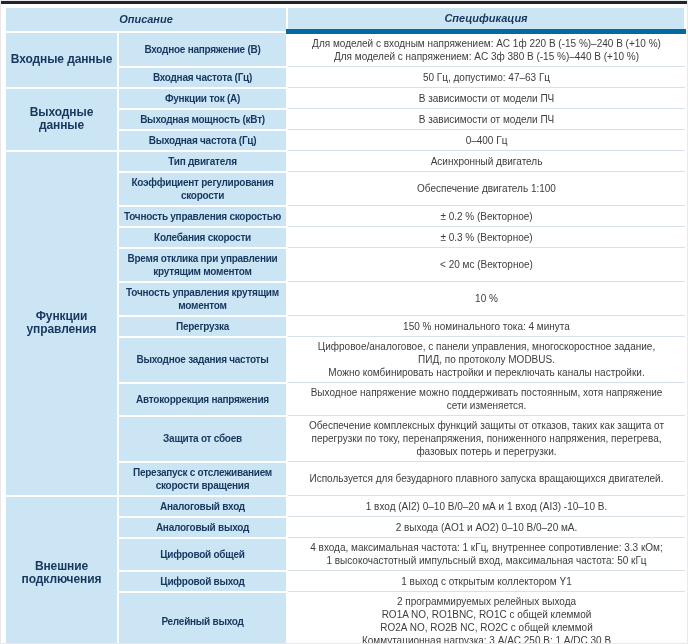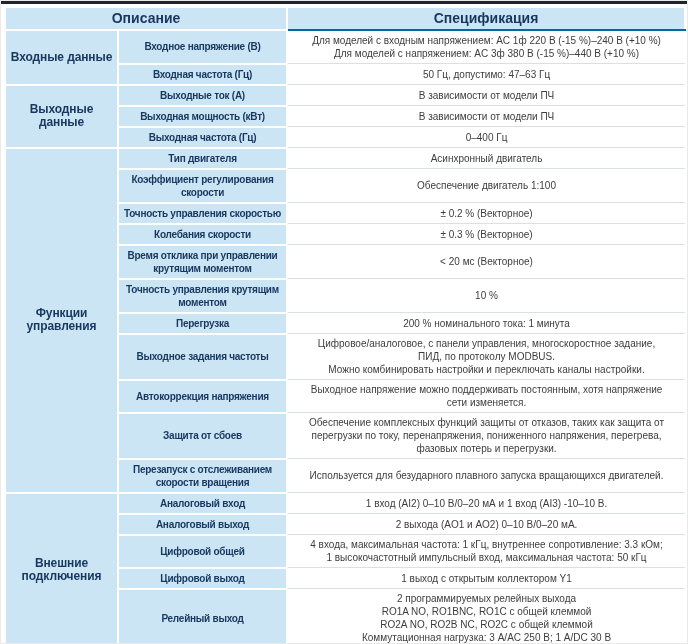--- a/index.html
+++ b/index.html
@@ -31,26 +31,27 @@
   th.colhead, td.group, td.param {
     background: #cbe5f5;
     border: 2px solid #ffffff;
     color: #17375e;
     font-weight: bold;
     text-align: center;
     vertical-align: middle;
     white-space: pre-line;
   }
   th.colhead {
-    font-size: 14px;
+    font-size: 11px;
     line-height: 13px;
     padding: 4px 2px;
+    font-style: italic;
   }
   th.colhead.spec {
-    border-bottom: 2px solid #0369a1;
+    border-bottom: 5px solid #0369a1;
   }
   td.group {
     font-size: 12px;
     line-height: 13px;
     padding: 3px 2px;
     letter-spacing: -0.1px;
   }
   td.param {
     font-size: 10px;
     line-height: 13px;
@@ -96,21 +97,21 @@
       <td class="value">Для моделей с входным напряжением: AC 1ф 220 В (-15 %)–240 В (+10 %)
 Для моделей с напряжением: AC 3ф 380 В (-15 %)–440 В (+10 %)</td>
     </tr>
     <tr>
       <td class="param">Входная частота (Гц)</td>
       <td class="value">50 Гц, допустимо: 47–63 Гц</td>
     </tr>
 
     <tr>
       <td class="group" rowspan="3">Выходные данные</td>
-      <td class="param">Выходные ток (А)</td>
+      <td class="param">Функции ток (А)</td>
       <td class="value">В зависимости от модели ПЧ</td>
     </tr>
     <tr>
       <td class="param">Выходная мощность (кВт)</td>
       <td class="value">В зависимости от модели ПЧ</td>
     </tr>
     <tr>
       <td class="param">Выходная частота (Гц)</td>
       <td class="value">0–400 Гц</td>
     </tr>
@@ -139,21 +140,21 @@
 крутящим моментом</td>
       <td class="value">&lt; 20 мс (Векторное)</td>
     </tr>
     <tr>
       <td class="param">Точность управления крутящим
 моментом</td>
       <td class="value">10 %</td>
     </tr>
     <tr>
       <td class="param">Перегрузка</td>
-      <td class="value">200 % номинального тока: 1 минута</td>
+      <td class="value">150 % номинального тока: 4 минута</td>
     </tr>
     <tr>
       <td class="param">Выходное задания частоты</td>
       <td class="value">Цифровое/аналоговое, с панели управления, многоскоростное задание,
 ПИД, по протоколу MODBUS.
 Можно комбинировать настройки и переключать каналы настройки.</td>
     </tr>
     <tr>
       <td class="param">Автокоррекция напряжения</td>
       <td class="value">Выходное напряжение можно поддерживать постоянным, хотя напряжение

